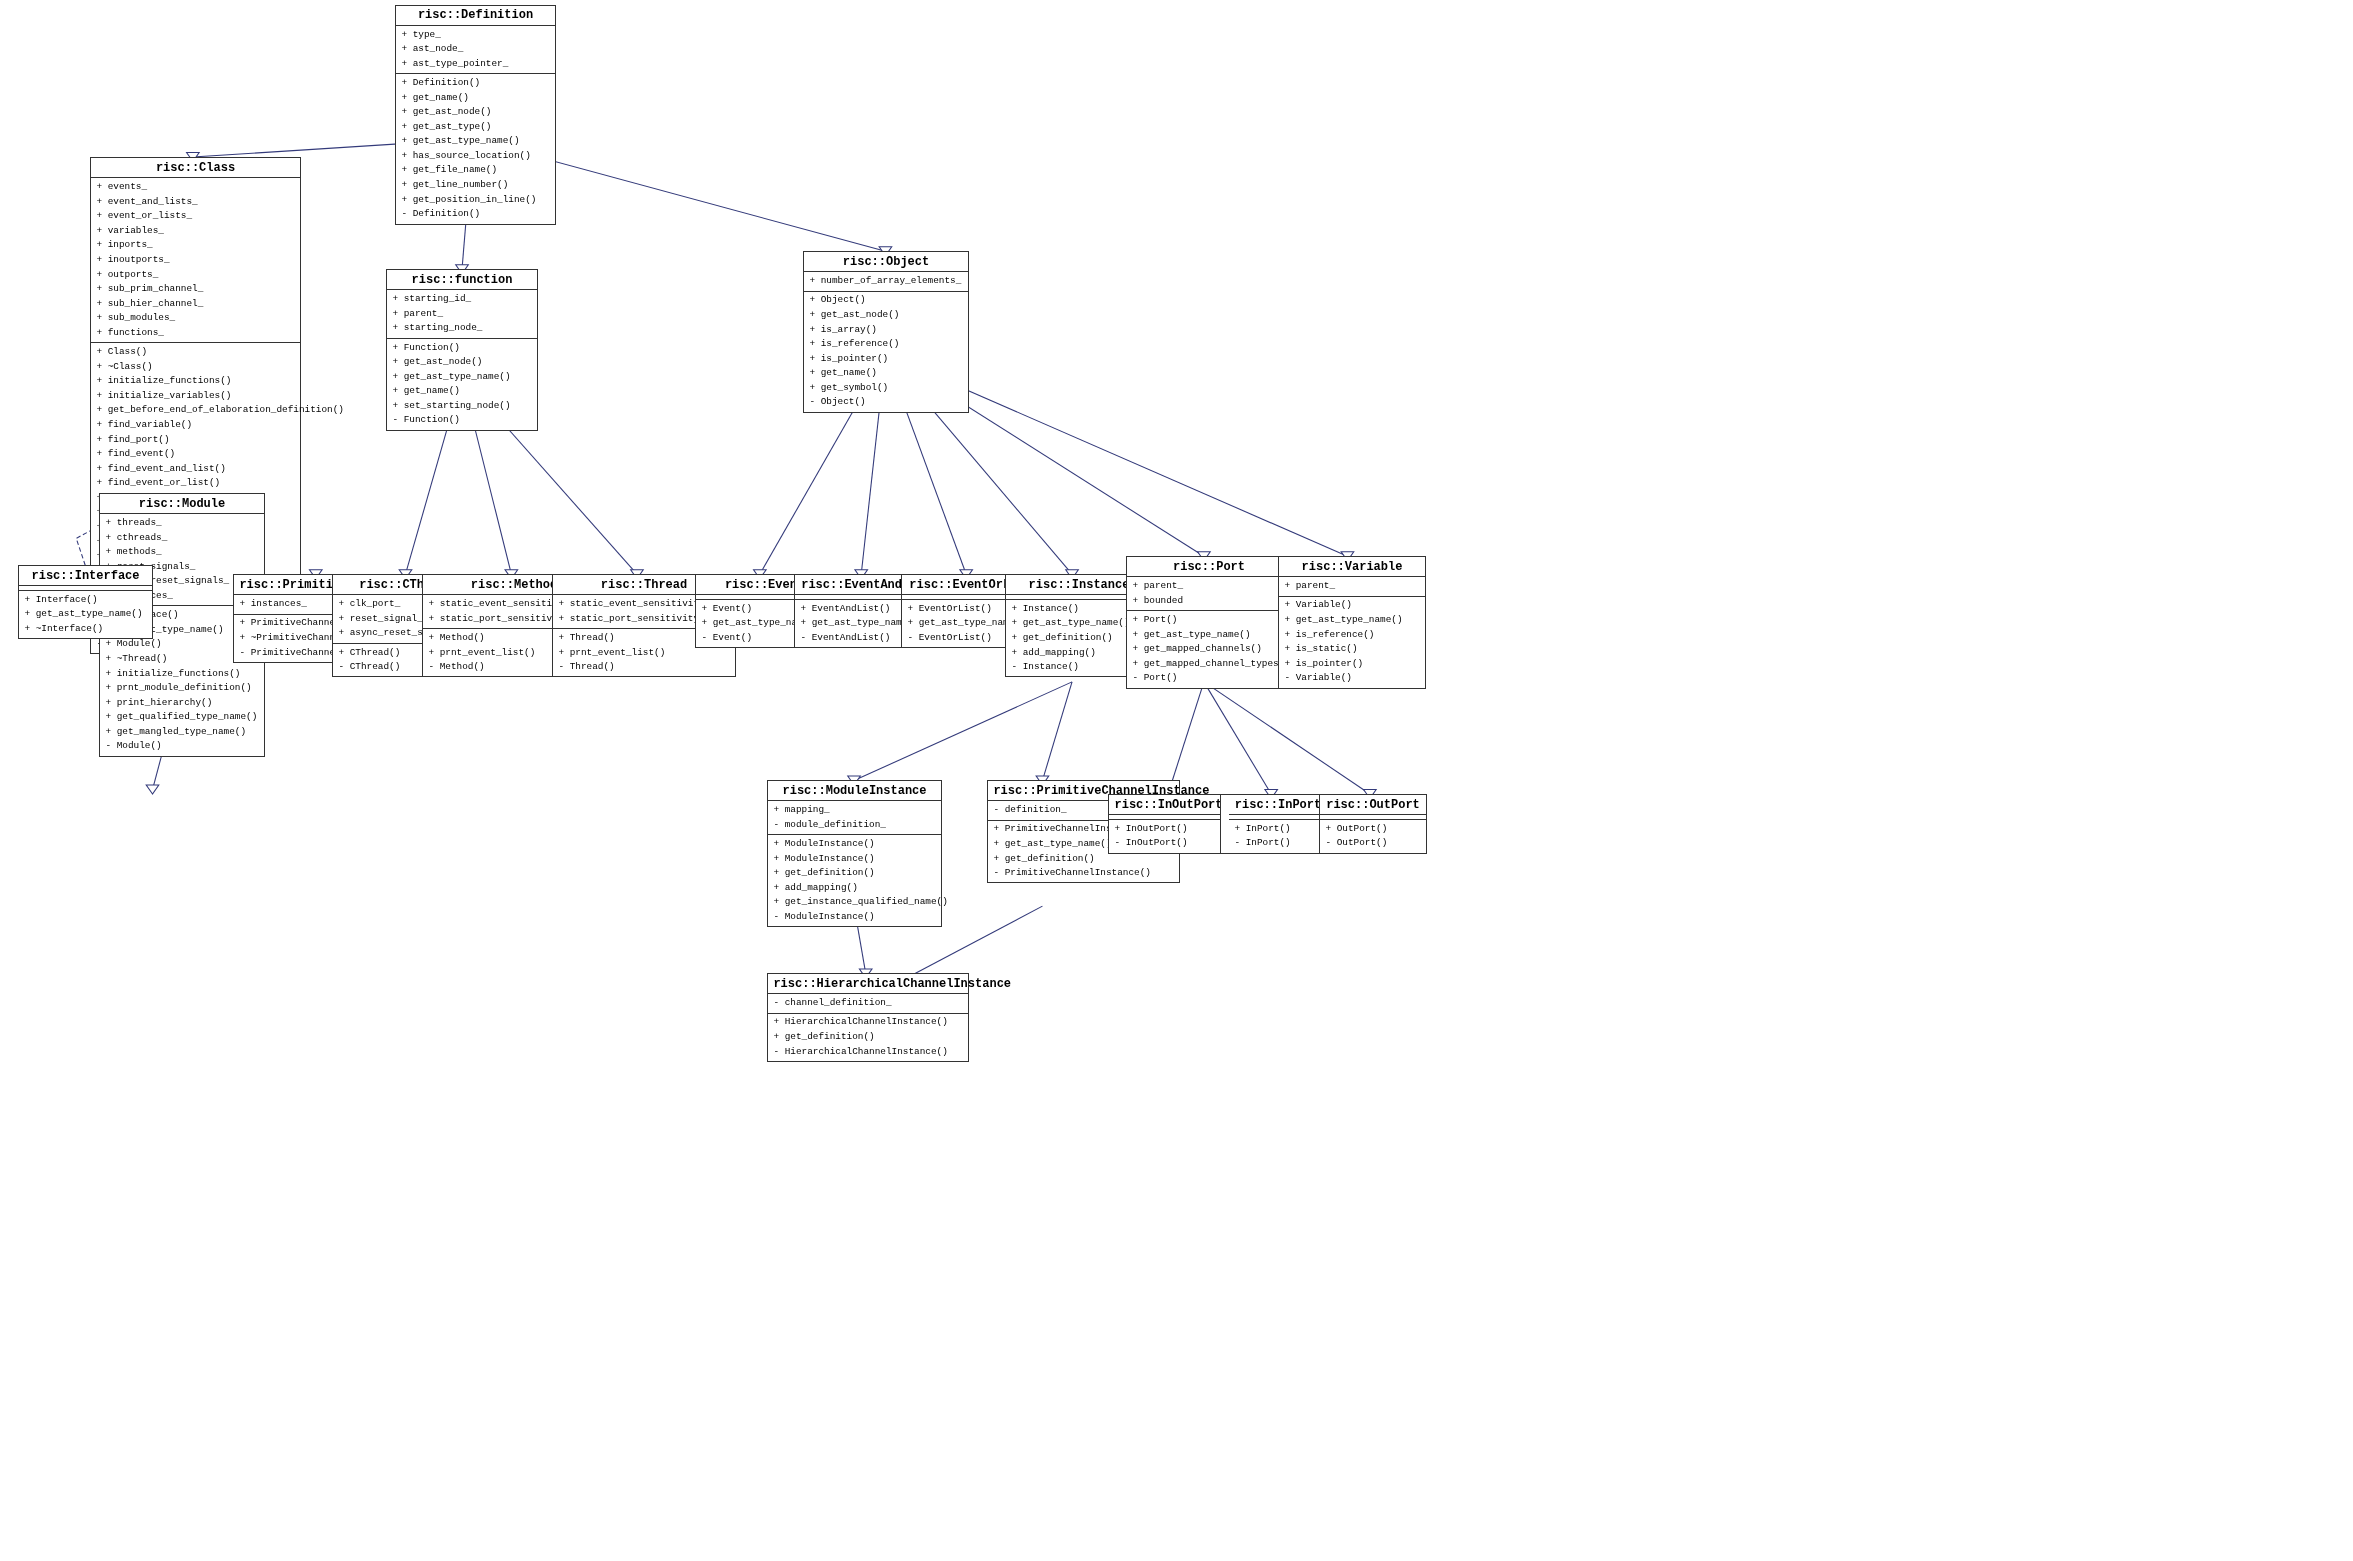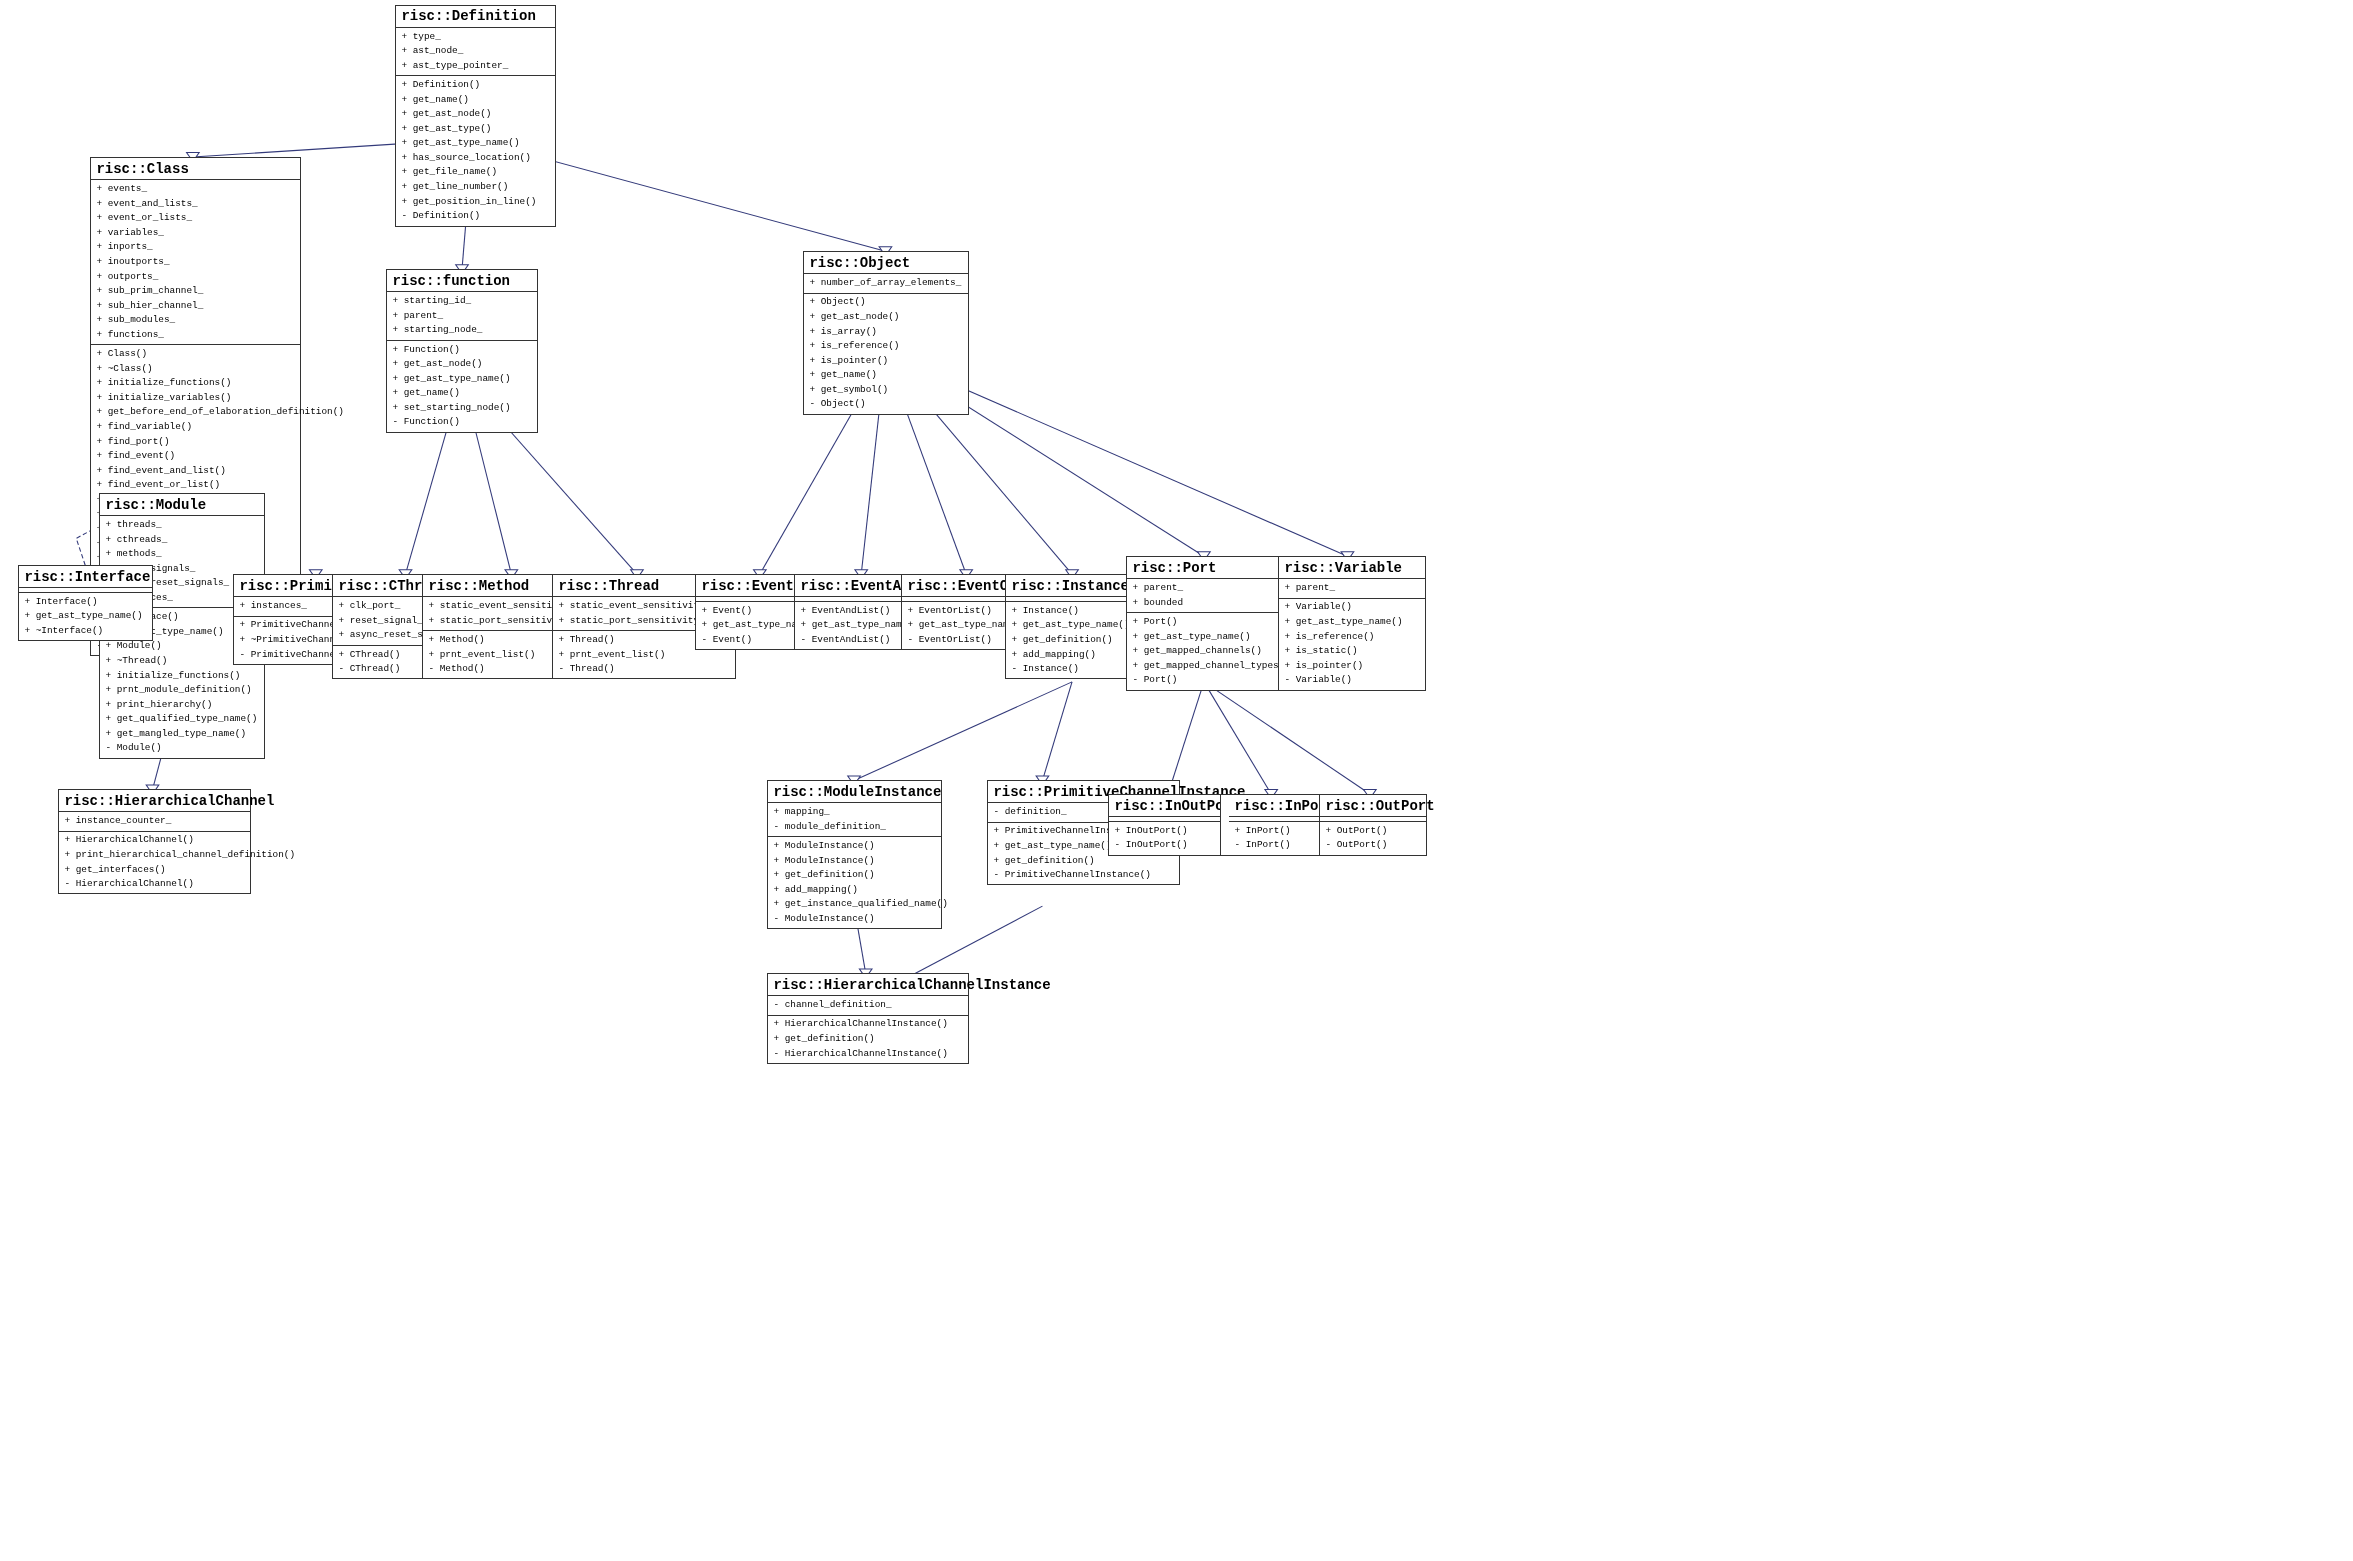--- a/index.html
+++ b/index.html
@@ -21,21 +21,22 @@
       position: absolute;
       border: 0.9px solid #333;
       background: white;
       min-width: 108px;
     }
     .uml-box .title {
       background: white;
       border-bottom: 0.9px solid #333;
       padding: 2.7px 5.4px;
       font-weight: bold;
-      font-size: 14px;
+      text-align: center;
+      font-size: 12px;
     }
     .uml-box .section {
       border-bottom: 0.9px solid #333;
       padding: 1.8px 5.4px;
       line-height: 1.5;
       font-size: 9.4px;
       white-space: nowrap;
     }
     .uml-box .section:last-child {
       border-bottom: none;
@@ -401,32 +402,20 @@
     <div class="section">
       <div>+ Variable()</div>
       <div>+ get_ast_type_name()</div>
       <div>+ is_reference()</div>
       <div>+ is_static()</div>
       <div>+ is_pointer()</div>
       <div>- Variable()</div>
     </div>
   </div>
 
-  <div class="uml-box" style="left:58px;top:789px;width:193px;">
-    <div class="title">risc::HierarchicalChannel</div>
-    <div class="section">
-      <div>+ instance_counter_</div>
-    </div>
-    <div class="section">
-      <div>+ HierarchicalChannel()</div>
-      <div>+ print_hierarchical_channel_definition()</div>
-      <div>+ get_interfaces()</div>
-      <div>- HierarchicalChannel()</div>
-    </div>
-  </div>
 
   <div class="uml-box" style="left:767px;top:780px;width:175px;">
     <div class="title">risc::ModuleInstance</div>
     <div class="section">
       <div>+ mapping_</div>
       <div>- module_definition_</div>
     </div>
     <div class="section">
       <div>+ ModuleInstance()</div>
       <div>+ ModuleInstance()</div>

